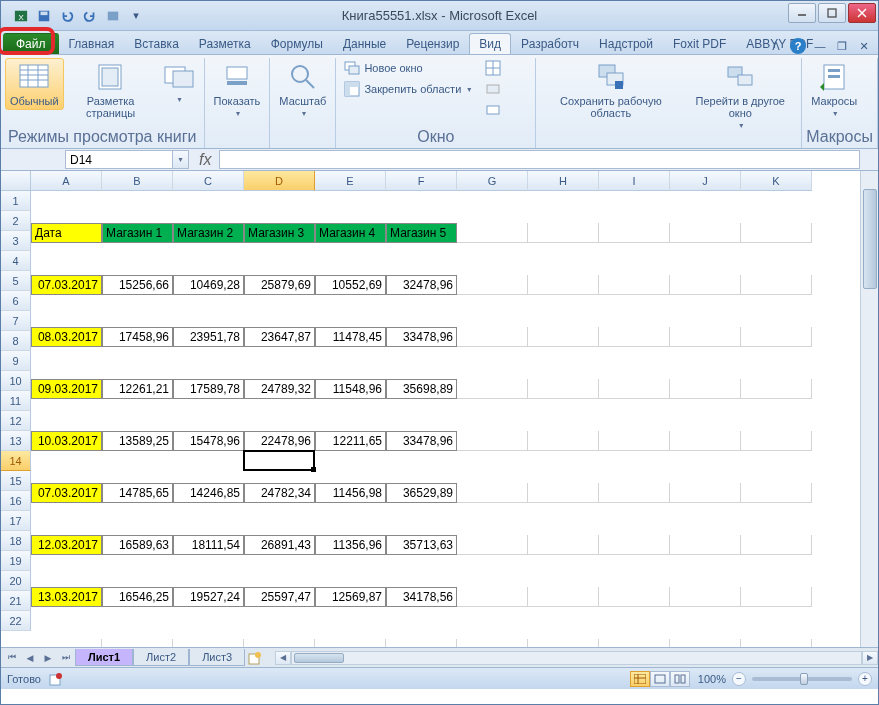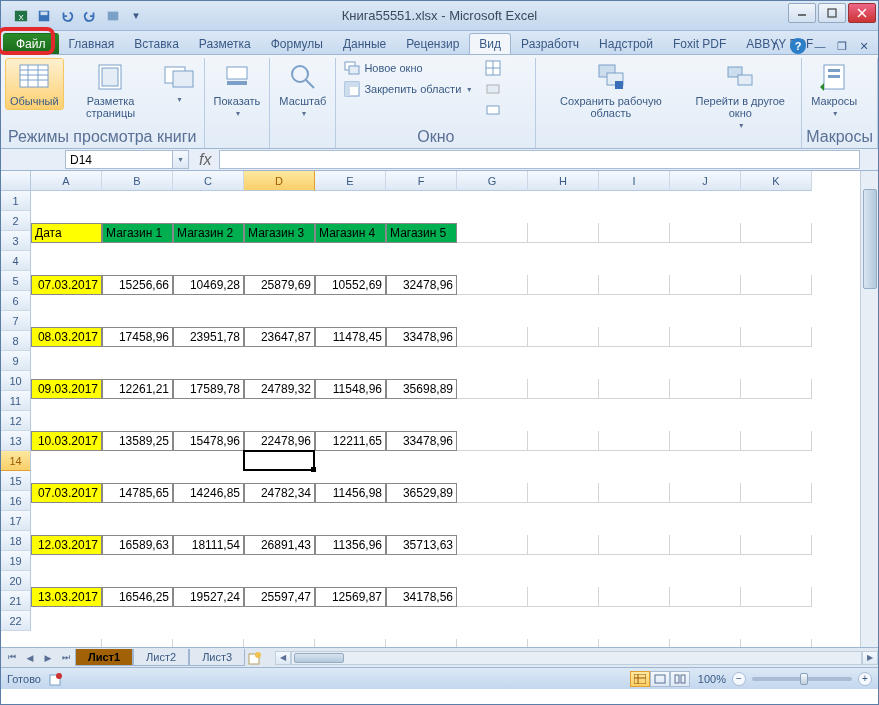--- a/index.html
+++ b/index.html
@@ -69,21 +69,21 @@
 .cell-cursor { position: absolute; border: 2px solid #000; pointer-events: none; width: 72px; height: 21px; }
 .cell-cursor::after { content: ''; position: absolute; right: -3px; bottom: -3px; width: 5px; height: 5px; background: #000; }
 .vscroll { position: absolute; right: 0; top: 0; width: 18px; height: 100%; background: #e8eef5; border-left: 1px solid #c0cfde; }
 .vscroll-thumb { width: 14px; margin: 18px 2px 0 2px; height: 100px; background: linear-gradient(90deg, #d8e4f0, #b4c8dc); border: 1px solid #94acc4; border-radius: 2px; }
 
 
 .sheet-bar { height: 20px; background: #e0e8f2; display: flex; align-items: center; border-top: 1px solid #9fb6d3; font-size: 11px; position: relative; }
 .sheet-nav { display: flex; padding-left: 2px; }
 .sheet-nav-btn { width: 18px; height: 16px; display: flex; align-items: center; justify-content: center; color: #5a7095; cursor: pointer; font-size: 9px; }
 .sheet-tab { padding: 2px 12px; background: #e0e8f2; border: 1px solid #9fb6d3; border-top: none; cursor: pointer; color: #3a5a85; }
-.sheet-tab.active { background: #a16207; font-weight: bold; color: #000; }
+.sheet-tab.active { background: #c4b5fd; font-weight: bold; color: #000; }
 .sheet-new { width: 20px; display: flex; align-items: center; justify-content: center; cursor: pointer; }
 .hscroll { flex: 1; margin-left: 10px; height: 16px; display: flex; align-items: center; }
 .hscroll-track { flex: 1; height: 14px; background: #e8eef5; border: 1px solid #c0cfde; position: relative; }
 .hscroll-thumb { position: absolute; left: 2px; width: 50px; height: 10px; top: 1px; background: linear-gradient(#d8e4f0, #b4c8dc); border: 1px solid #94acc4; border-radius: 2px; }
 .hscroll-btn { width: 16px; height: 14px; background: linear-gradient(#f5f9fe, #dde8f4); border: 1px solid #c0cfde; display: flex; align-items: center; justify-content: center; font-size: 8px; color: #5a7095; cursor: pointer; }
 
 
 .status-bar { height: 22px; background: linear-gradient(#dce8f5, #c3d7ee); border-top: 1px solid #9fb6d3; display: flex; align-items: center; font-size: 11px; color: #3a5a85; padding: 0 6px; }
 .status-bar .spacer { flex: 1; }
 .view-btns { display: flex; gap: 0; }

